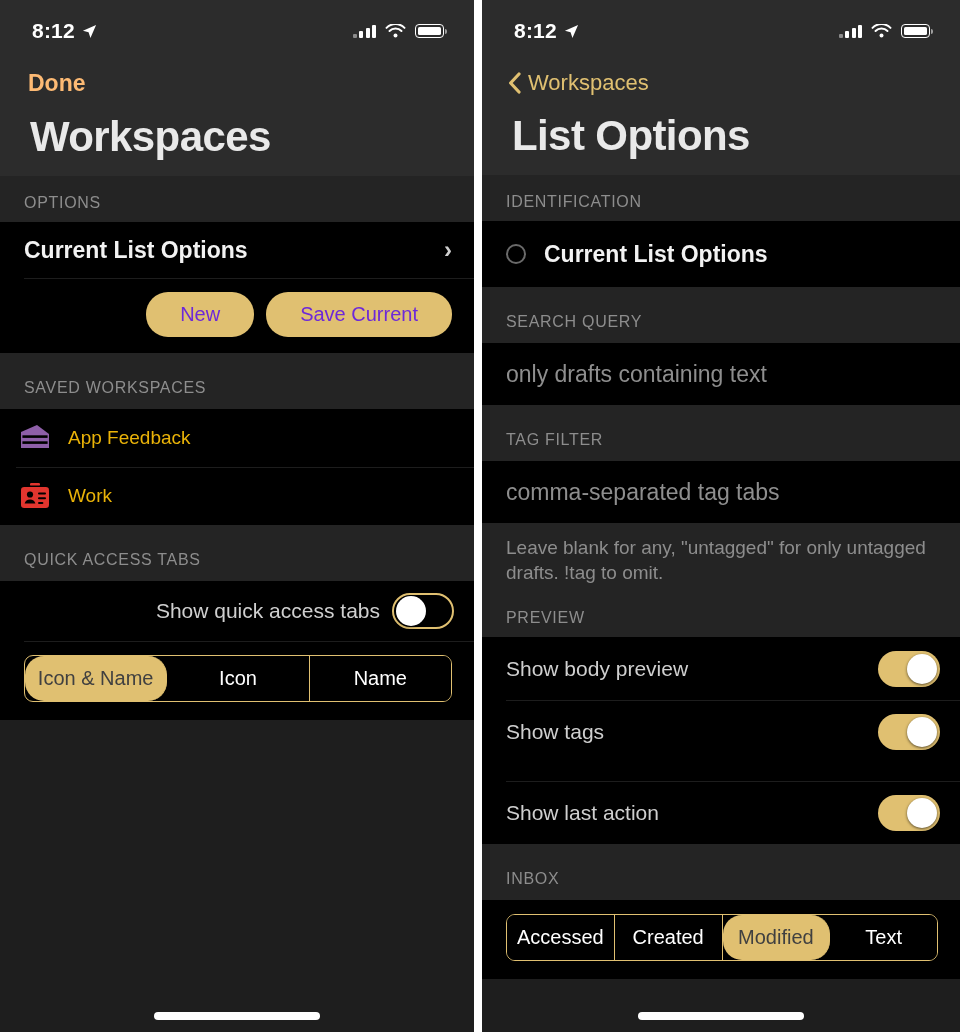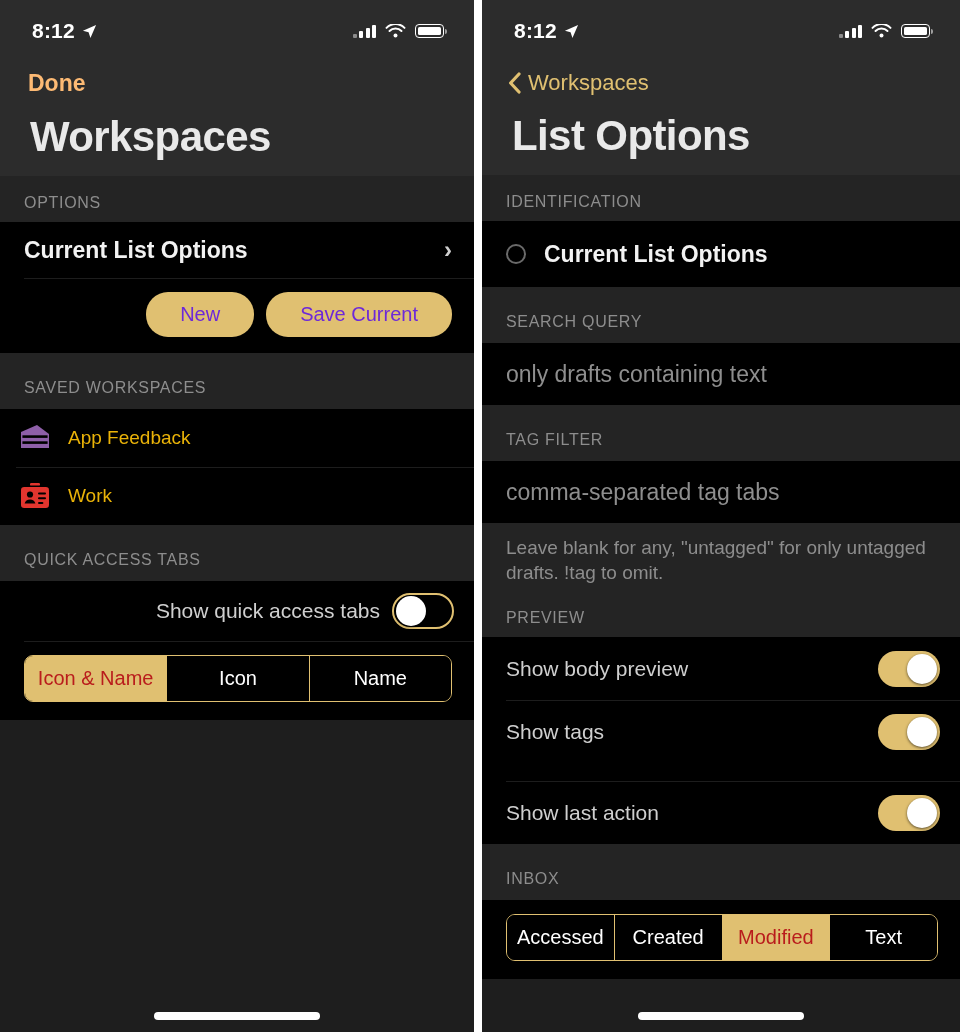--- a/index.html
+++ b/index.html
@@ -76,21 +76,21 @@
   .switch.off { background:#000000; border:2px solid #e0c071; }
   .switch.off .knob { left:2px; top:1px; }
 
   
   .seg-wrap { padding:14px 22px 18px 24px; position:relative; background:#000000; }
   .seg-wrap.topline::before { content:""; position:absolute; left:24px; right:0; top:0; height:1px; background:#1d1d1d; }
   .seg { display:flex; border:1.6px solid #e0c071; border-radius:9px; overflow:hidden; }
   .seg-item { flex:1; text-align:center; color:#ffffff; font-size:20px; padding:11px 0;
               background:#000000; border-right:1.6px solid #e0c071; }
   .seg-item:last-child { border-right:none; }
-  .seg-item.sel { background:#e0c071; color:#b91c1c; }
+  .seg-item.sel { background:#e0c071; color:#404040;border-radius:19px; }
 
   
   .field { background:#000000; min-height:62px; display:flex; align-items:center; padding:0 24px; }
   .field-text { color:#8e8e8e; font-size:23px; }
   .helper { background:#242424; color:#8d8d8d; font-size:19px; line-height:1.32;
             padding:12px 28px 6px 24px; }
 
   .filler { background:#242424; flex:1; }
   .home-ind { position:absolute; left:50%; transform:translateX(-50%); bottom:12px;
               width:166px; height:8px; border-radius:4px; background:#ffffff; }

